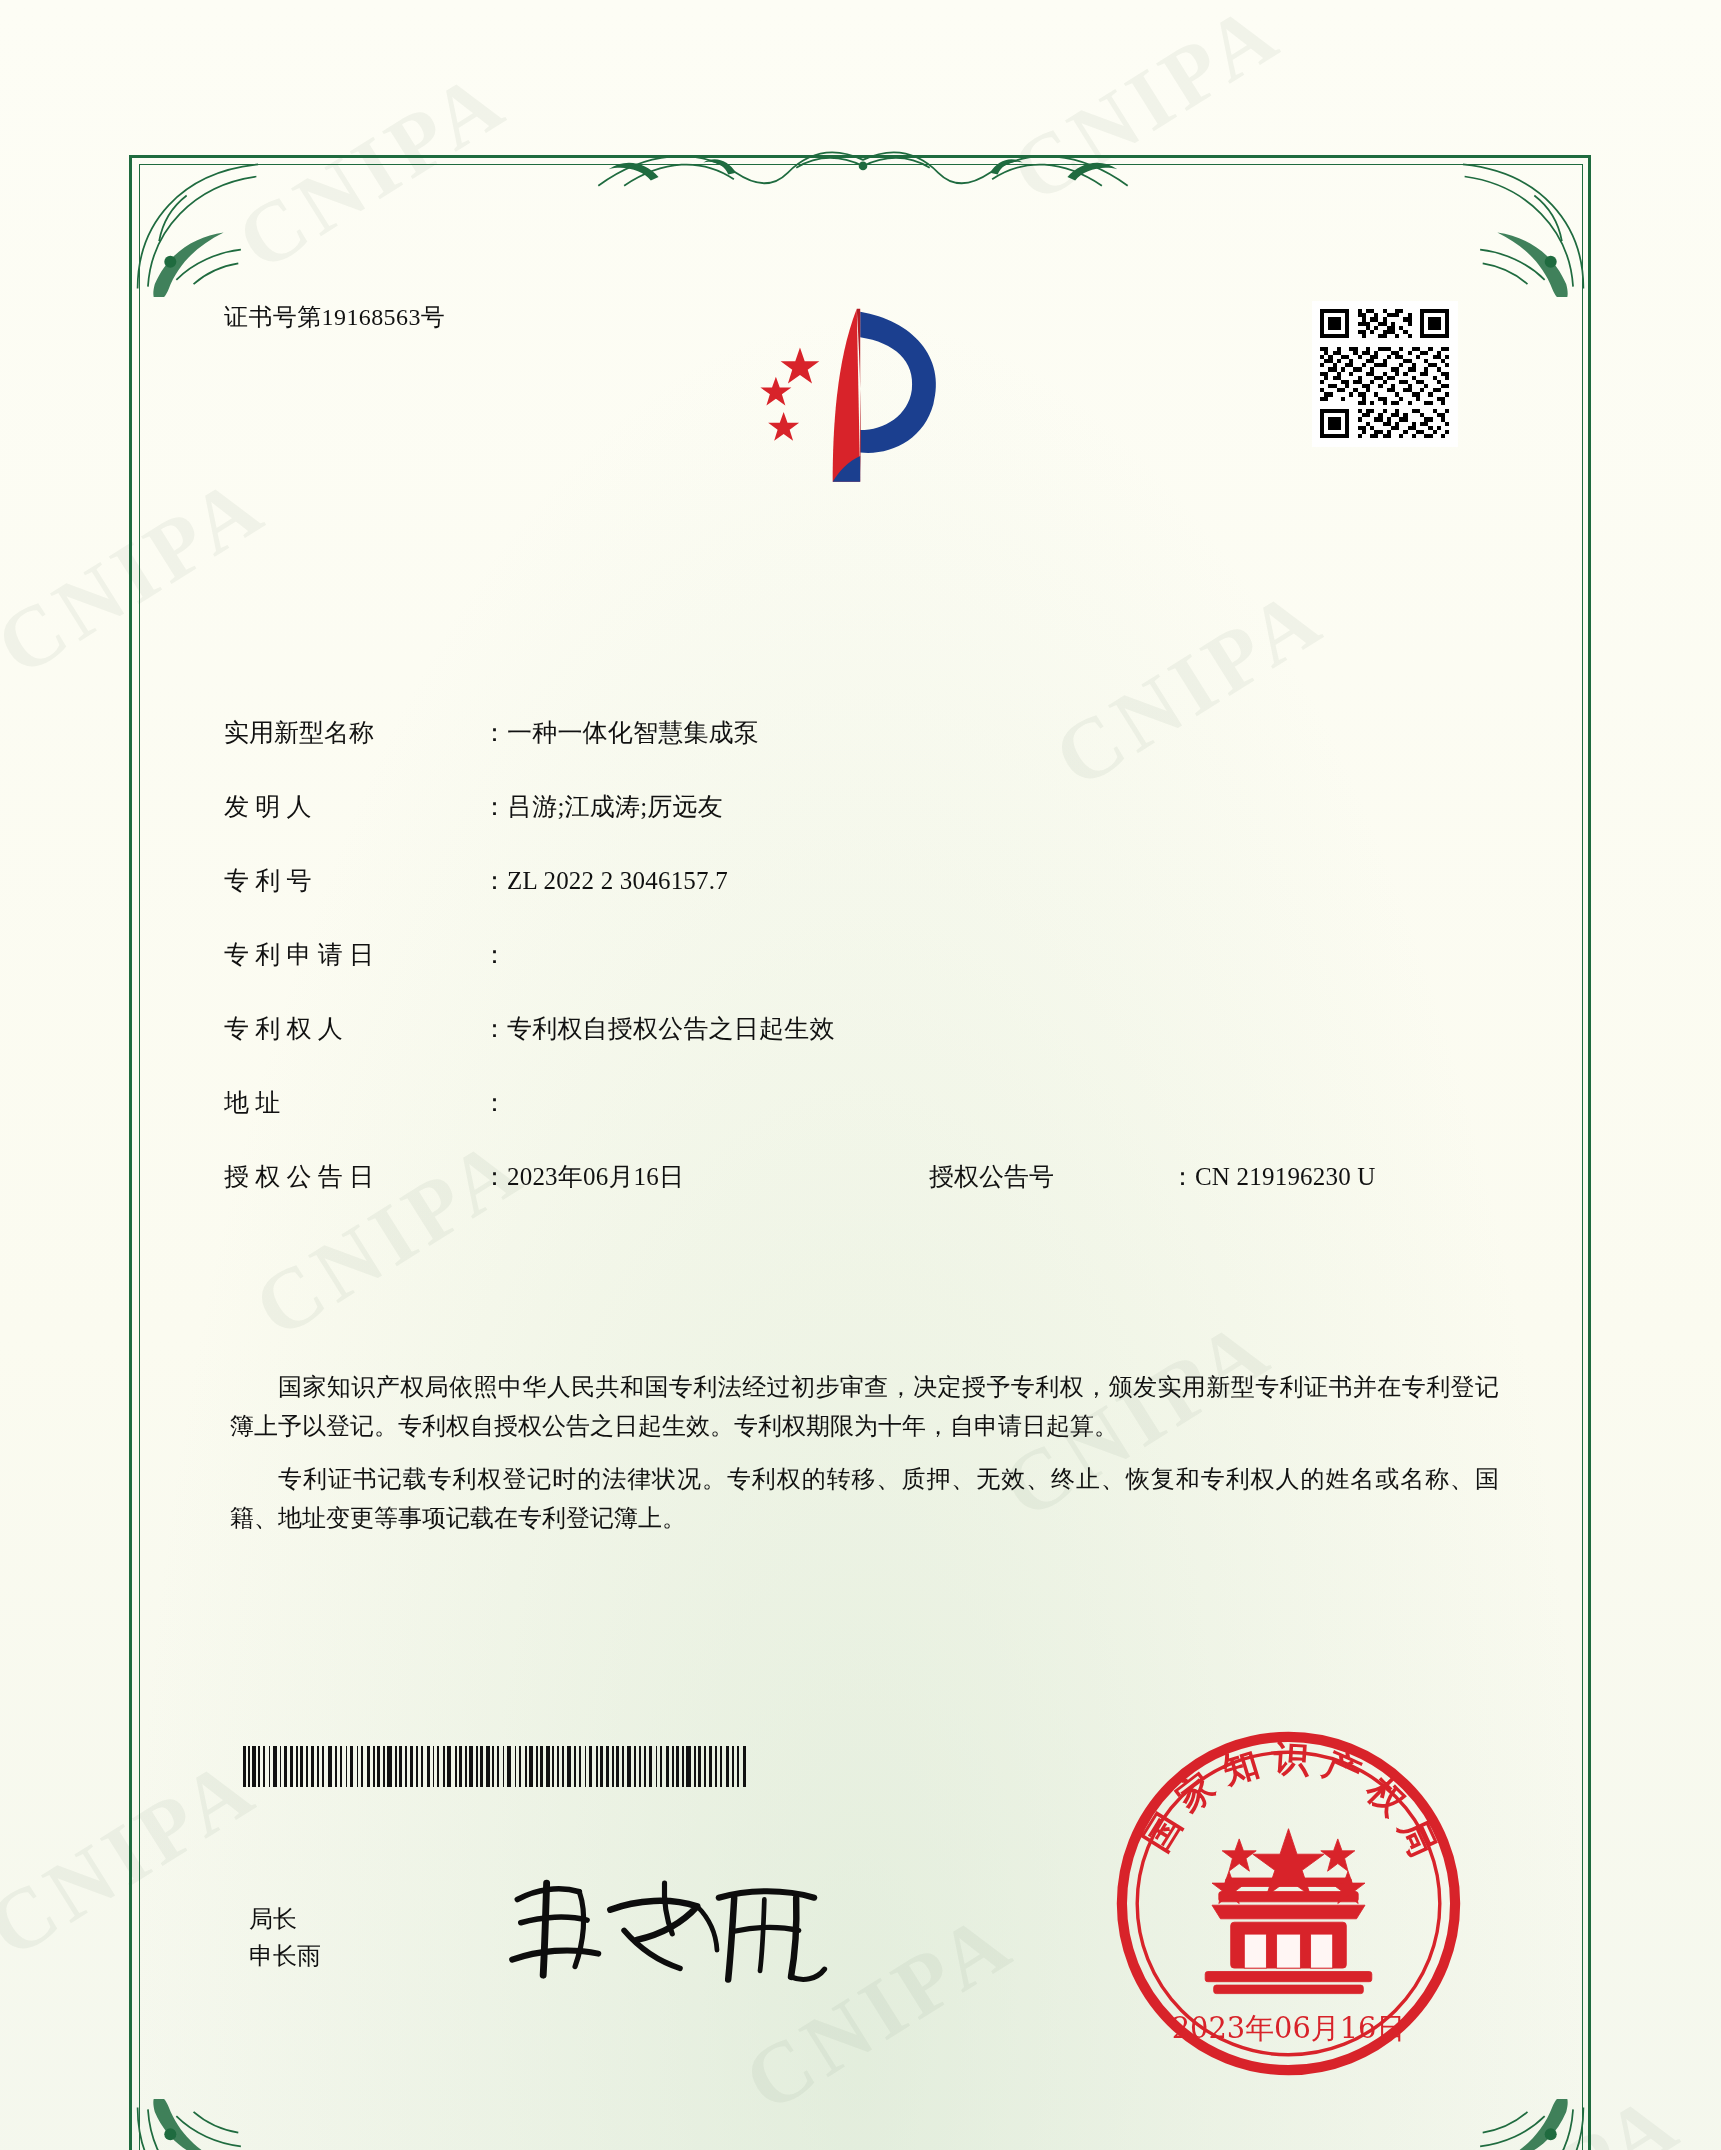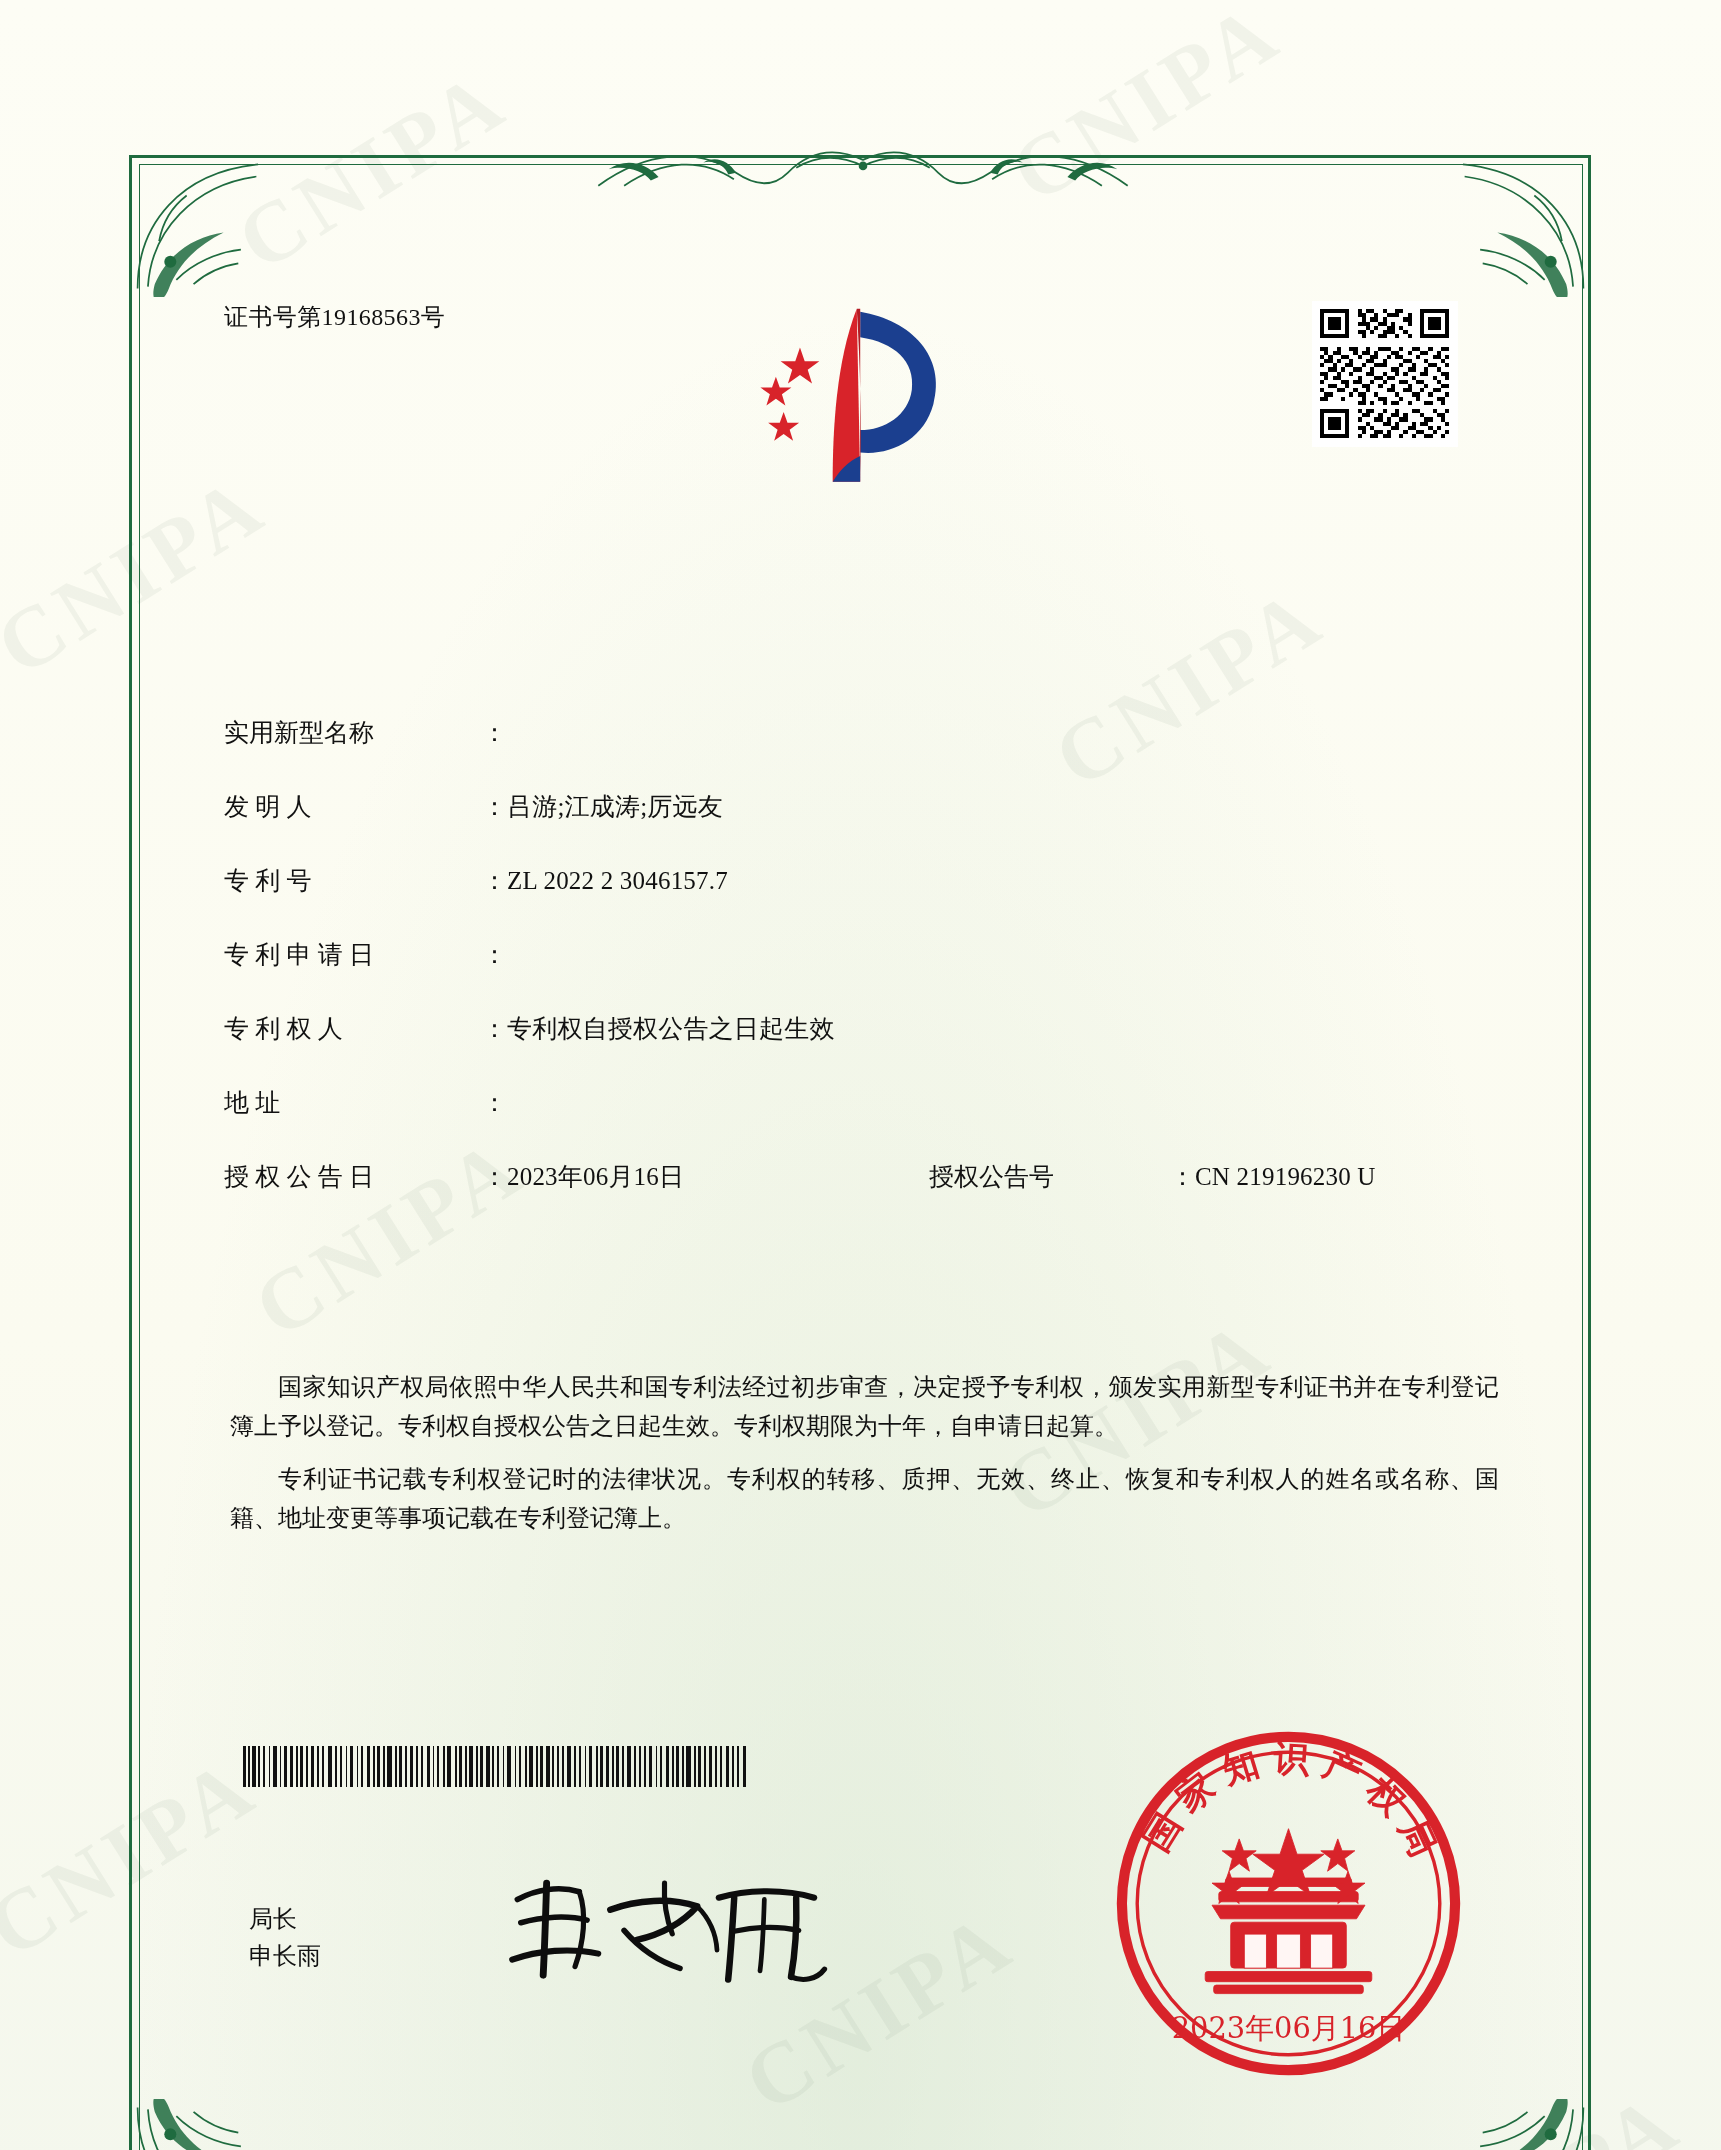--- a/index.html
+++ b/index.html
@@ -505,20 +505,21 @@
         <polygon points="122,258 131,283 158,283 136,299 144,325 122,309 100,325 108,299 86,283 113,283"></polygon>
       </g>
     </svg>
   </div>
 
 
   <div class="fields">
     <div class="field-row">
       <span class="field-label">实用新型名称</span>
       <span>：</span>
+      <span class="field-value">一种一体化智慧集成泵</span>
     </div>
     <div class="field-row">
       <span class="field-label">发 明 人</span>
       <span>：</span>
       <span class="field-value">吕游;江成涛;厉远友</span>
     </div>
     <div class="field-row">
       <span class="field-label">专 利 号</span>
       <span>：</span>
       <span class="field-value">ZL 2022 2 3046157.7</span>

